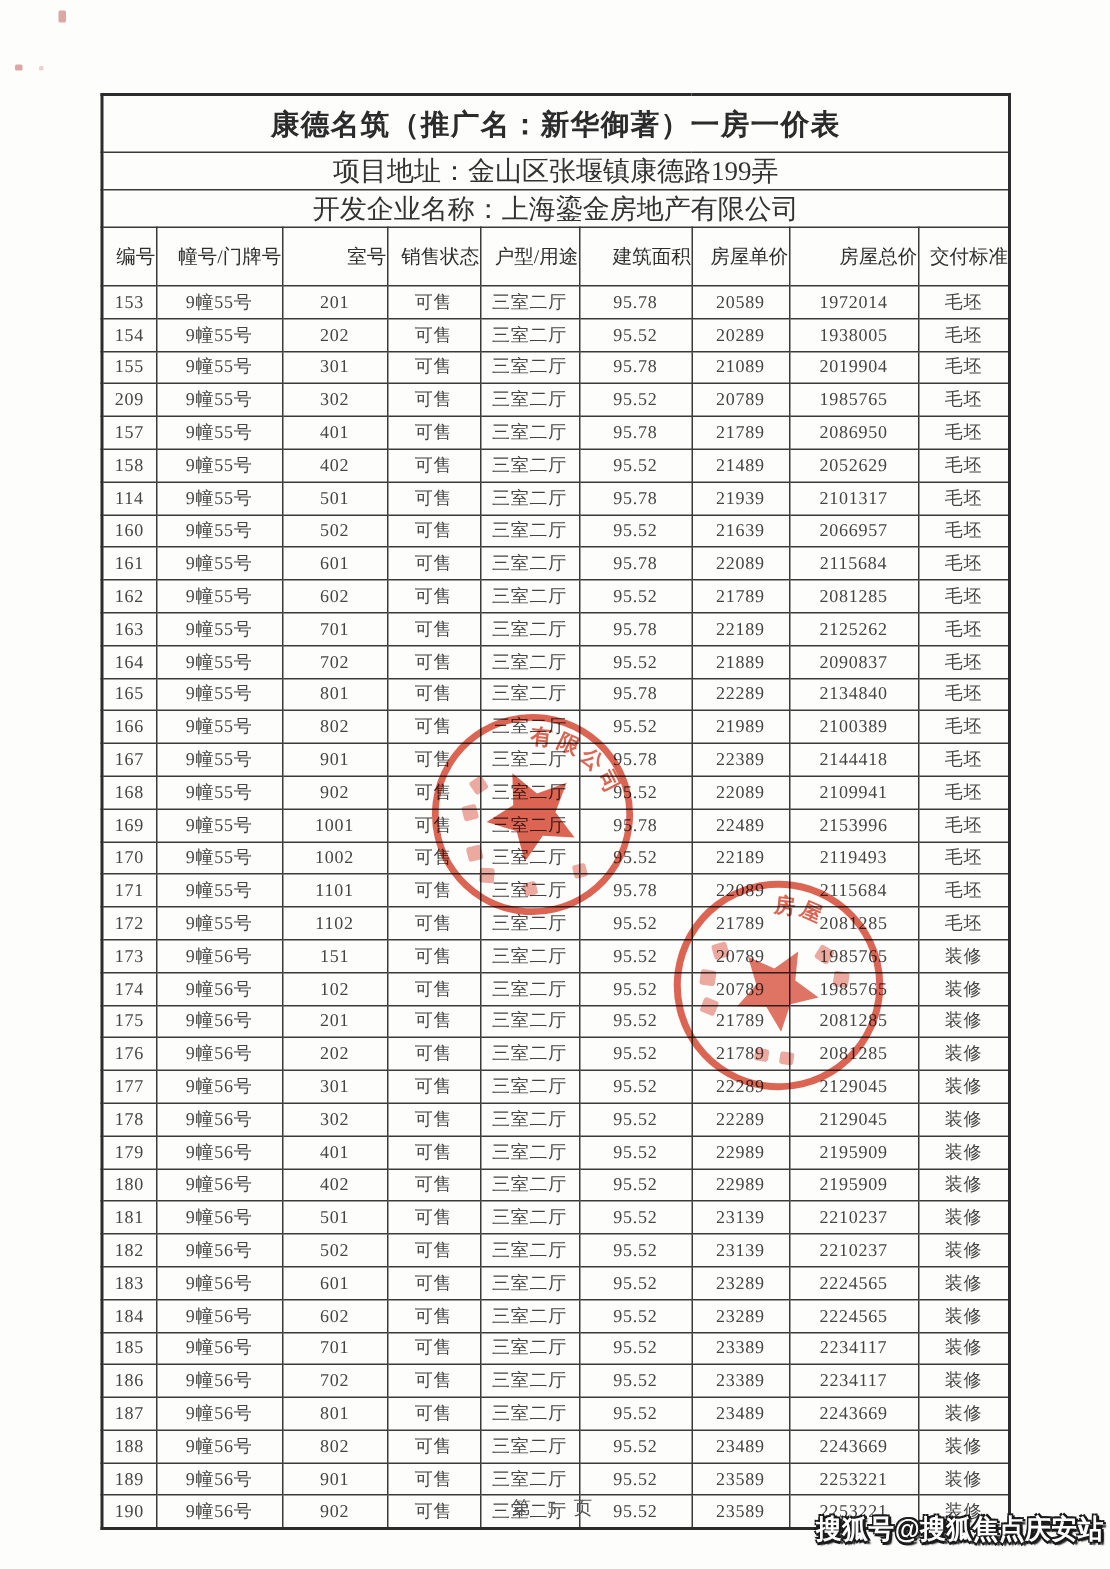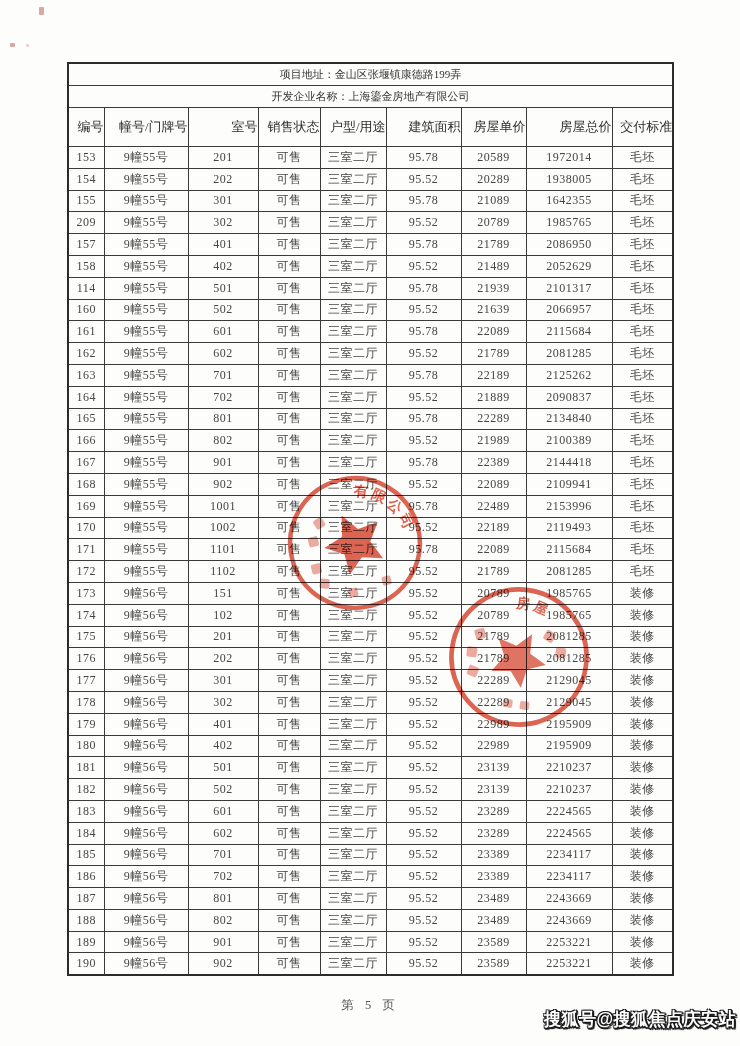--- a/index.html
+++ b/index.html
@@ -20,21 +20,21 @@
   }
   table.price td,table.price th{
     border:1px solid #3a3a3a;
     text-align:center;vertical-align:middle;
     padding:0;overflow:hidden;white-space:nowrap;
   }
   td.title-cell{
     height:37px;font-size:19px;font-weight:bold;color:#2b2b2b;
     letter-spacing:1px;
   }
-  td.meta-cell{height:21px;font-size:11px;color:#333;}
+  td.meta-cell{height:21px;font-size:18px;color:#333;}
   tr.head-row th{height:38px;font-size:13px;font-weight:normal;color:#2e2e2e;text-align:right;}
   tbody.data tr td{height:20.8px;font-size:12px;color:#454545;letter-spacing:.5px;}
   
   .stamp{position:absolute;mix-blend-mode:multiply;opacity:.88;pointer-events:none;}
   
   .page-num{
     position:absolute;left:0;top:997px;width:740px;text-align:center;
     font-size:12.5px;color:#555;letter-spacing:4px;
   }
   .watermark{
@@ -69,20 +69,23 @@
         <col style="width:70px">
       <col style="width:62px">
         <col style="width:66px">
         <col style="width:75px">
       <col style="width:65px">
         <col style="width:86px">
         <col style="width:61px">
     </colgroup>
     <tbody>
       <tr>
+        <td class="title-cell" colspan="9">康德名筑（推广名：新华御著）一房一价表</td>
+      </tr>
+      <tr>
         <td class="meta-cell" colspan="9">项目地址：金山区张堰镇康德路199弄</td>
       </tr>
       <tr>
         <td class="meta-cell" colspan="9">开发企业名称：上海鎏金房地产有限公司</td>
       </tr>
       <tr class="head-row">
         <th>编号</th>
         <th>幢号/门牌号</th>
         <th>室号</th>
         <th>销售状态</th>
@@ -117,21 +120,21 @@
           <td>毛坯</td>
         </tr>
         <tr>
           <td>155</td>
           <td>9幢55号</td>
           <td>301</td>
           <td>可售</td>
           <td>三室二厅</td>
           <td>95.78</td>
           <td>21089</td>
-          <td>1642355</td>
+          <td>2019904</td>
           <td>毛坯</td>
         </tr>
         <tr>
           <td>209</td>
           <td>9幢55号</td>
           <td>302</td>
           <td>可售</td>
           <td>三室二厅</td>
           <td>95.52</td>
           <td>20789</td>

